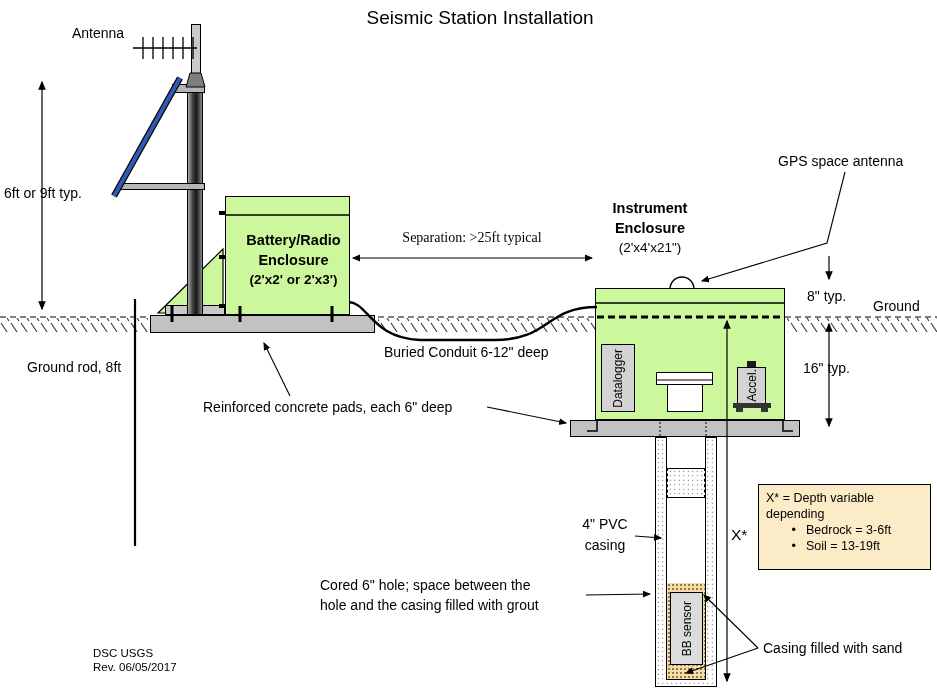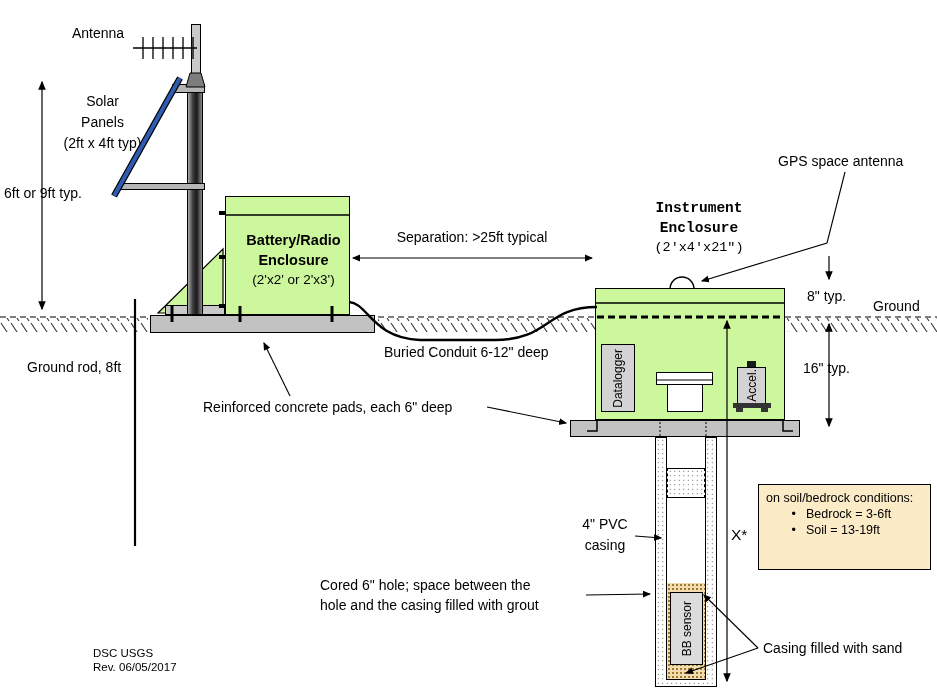--- a/index.html
+++ b/index.html
@@ -68,43 +68,39 @@
 
   <div class="piece dots" style="left:655px; top:437px; width:62px; height:250px; border:1px solid #000;"></div>
   <div class="piece" style="left:666px; top:437px; width:40px; height:243px; background:#fff; border-left:1px solid #000; border-right:1px solid #000; border-bottom:1px solid #000;"></div>
   <div class="piece dots" style="left:667px; top:468px; width:38px; height:30px; border-top:1px solid #000; border-bottom:1px solid #000; border-left:1px dashed #000; border-right:1px dashed #000;"></div>
   <div class="piece sanddots" style="left:667px; top:583px; width:38px; height:96px;"></div>
   <div class="piece vbox" style="left:670px; top:592px; width:33px; height:73px; background:#dcdcdc; border:1px solid #000;">
     <span class="vtxt">BB sensor</span>
   </div>
 
   <div class="lbl center" id="title" style="white-space:normal;">
+    <div>Seismic Station Installation</div>
   </div>
 
   <div class="lbl" style="left:72px; top:25px;">Antenna</div>
 
-  <div class="lbl center" style="left:30px; top:91px; width:145px; line-height:21px;">
-    <div>Solar</div>
-    <div>Panels</div>
-    <div>(2ft x 4ft typ)</div>
-  </div>
 
   <div class="lbl" style="left:4px; top:185px;">6ft or 9ft typ.</div>
   <div class="lbl" style="left:27px; top:359px;">Ground rod, 8ft</div>
 
   <div class="lbl center" style="left:225px; top:230px; width:137px; line-height:20px; z-index:1;">
     <div class="bold" style="font-size:14.5px;">Battery/Radio</div>
     <div class="bold" style="font-size:14.5px;">Enclosure</div>
-    <div style="font-size:13.5px;">(2'x2' or 2'x3')</div>
-  </div>
-
-  <div class="lbl center" style="left:352px; top:229px; width:240px;">Separation: &gt;25ft typical</div>
+    <div style="font-size:13.5px;font-weight:bold;">(2'x2' or 2'x3')</div>
+  </div>
+
+  <div class="lbl center" style="left:352px; top:229px; width:240px;font-family:Liberation Serif, serif;">Separation: &gt;25ft typical</div>
   <div class="lbl" style="left:384px; top:344px;">Buried Conduit 6-12" deep</div>
 
-  <div class="lbl center" style="left:624px; top:198px; width:150px; line-height:20px;font-family:Liberation Mono, monospace;">
+  <div class="lbl center" style="left:575px; top:198px; width:150px; line-height:20px;">
     <div class="bold" style="font-size:14.5px;">Instrument</div>
     <div class="bold" style="font-size:14.5px;">Enclosure</div>
     <div style="font-size:13.5px;">(2'x4'x21")</div>
   </div>
 
   <div class="lbl" style="left:778px; top:153px;">GPS space antenna</div>
   <div class="lbl" style="left:807px; top:288px;">8" typ.</div>
   <div class="lbl" style="left:873px; top:298px;">Ground</div>
   <div class="lbl" style="left:803px; top:360px;">16" typ.</div>
 
@@ -118,21 +114,21 @@
   <div class="lbl" style="left:731px; top:526px; font-size:15.5px;">X*</div>
 
   <div class="lbl" style="left:320px; top:575px; line-height:20px;">
     <div>Cored 6" hole; space between the</div>
     <div>hole and the casing filled with grout</div>
   </div>
 
   <div class="lbl" style="left:763px; top:640px;">Casing filled with sand</div>
 
   <div id="note-box">
-    <div>on soil/bedrock conditions:</div>
+    <div>X* = Depth variable depending</div>
     <div class="nb-bullet">
       <span class="dot">•</span>
       <span>Bedrock = 3-6ft</span>
     </div>
     <div class="nb-bullet">
       <span class="dot">•</span>
       <span>Soil = 13-19ft</span>
     </div>
   </div>
 

